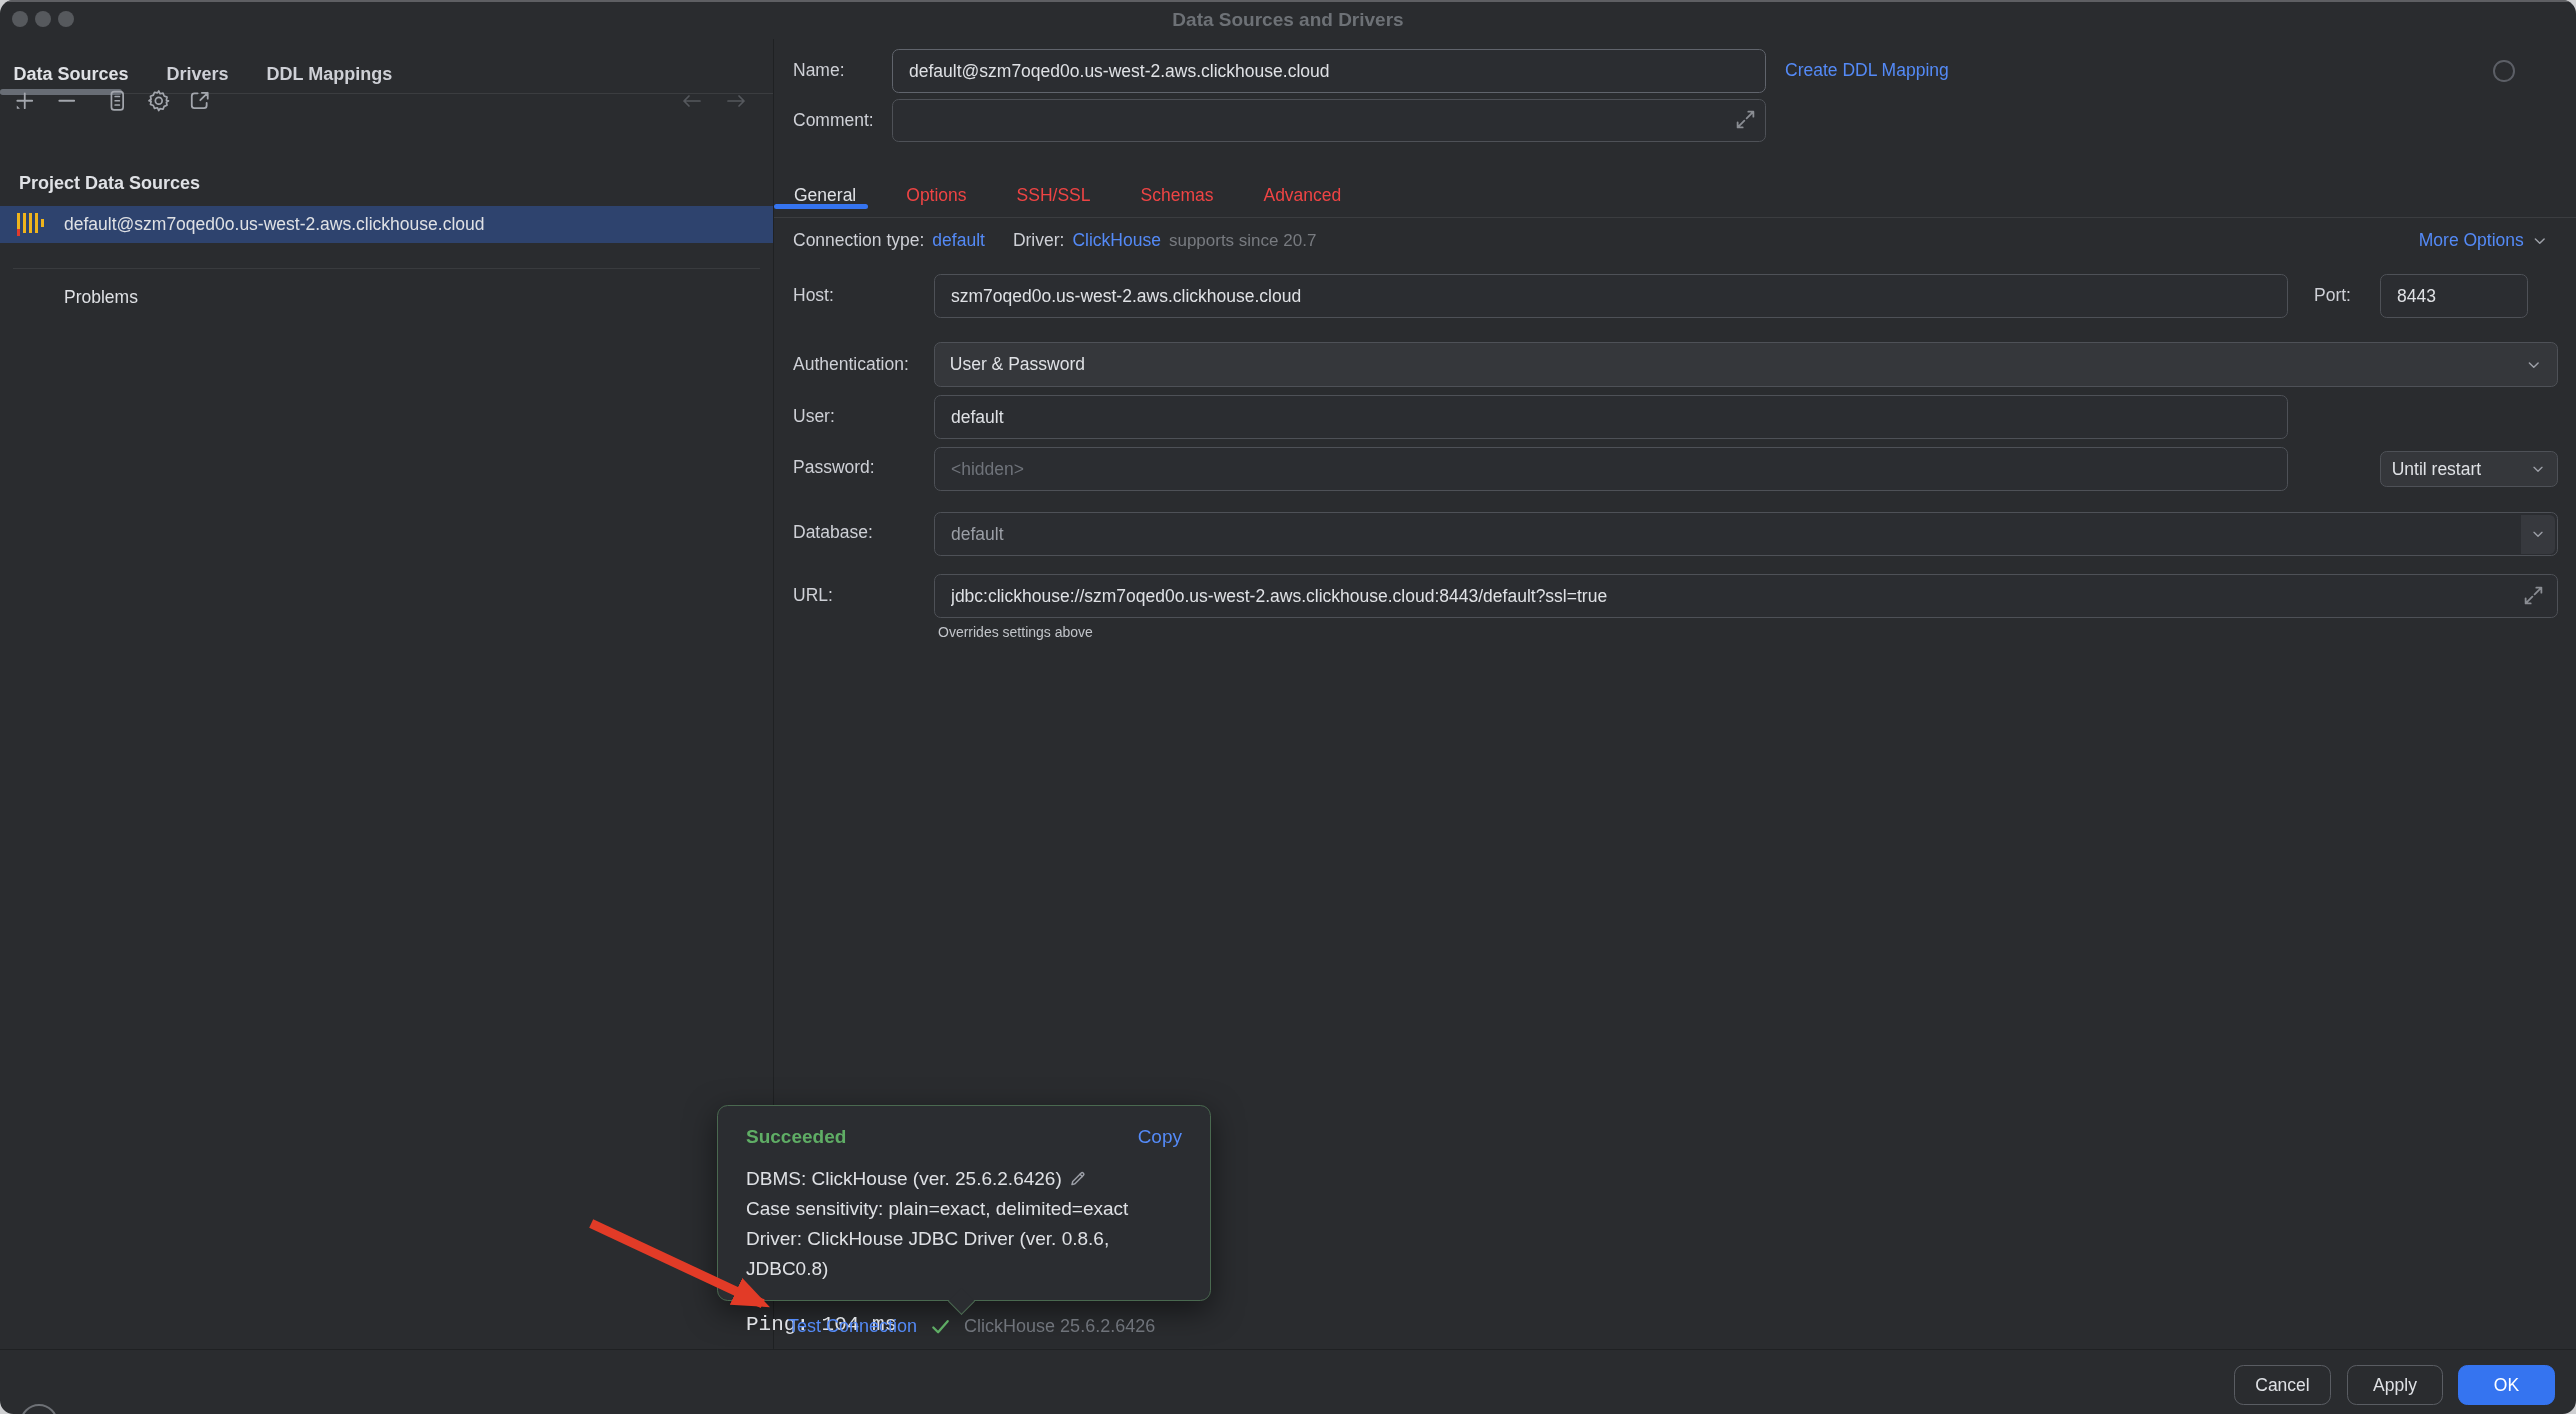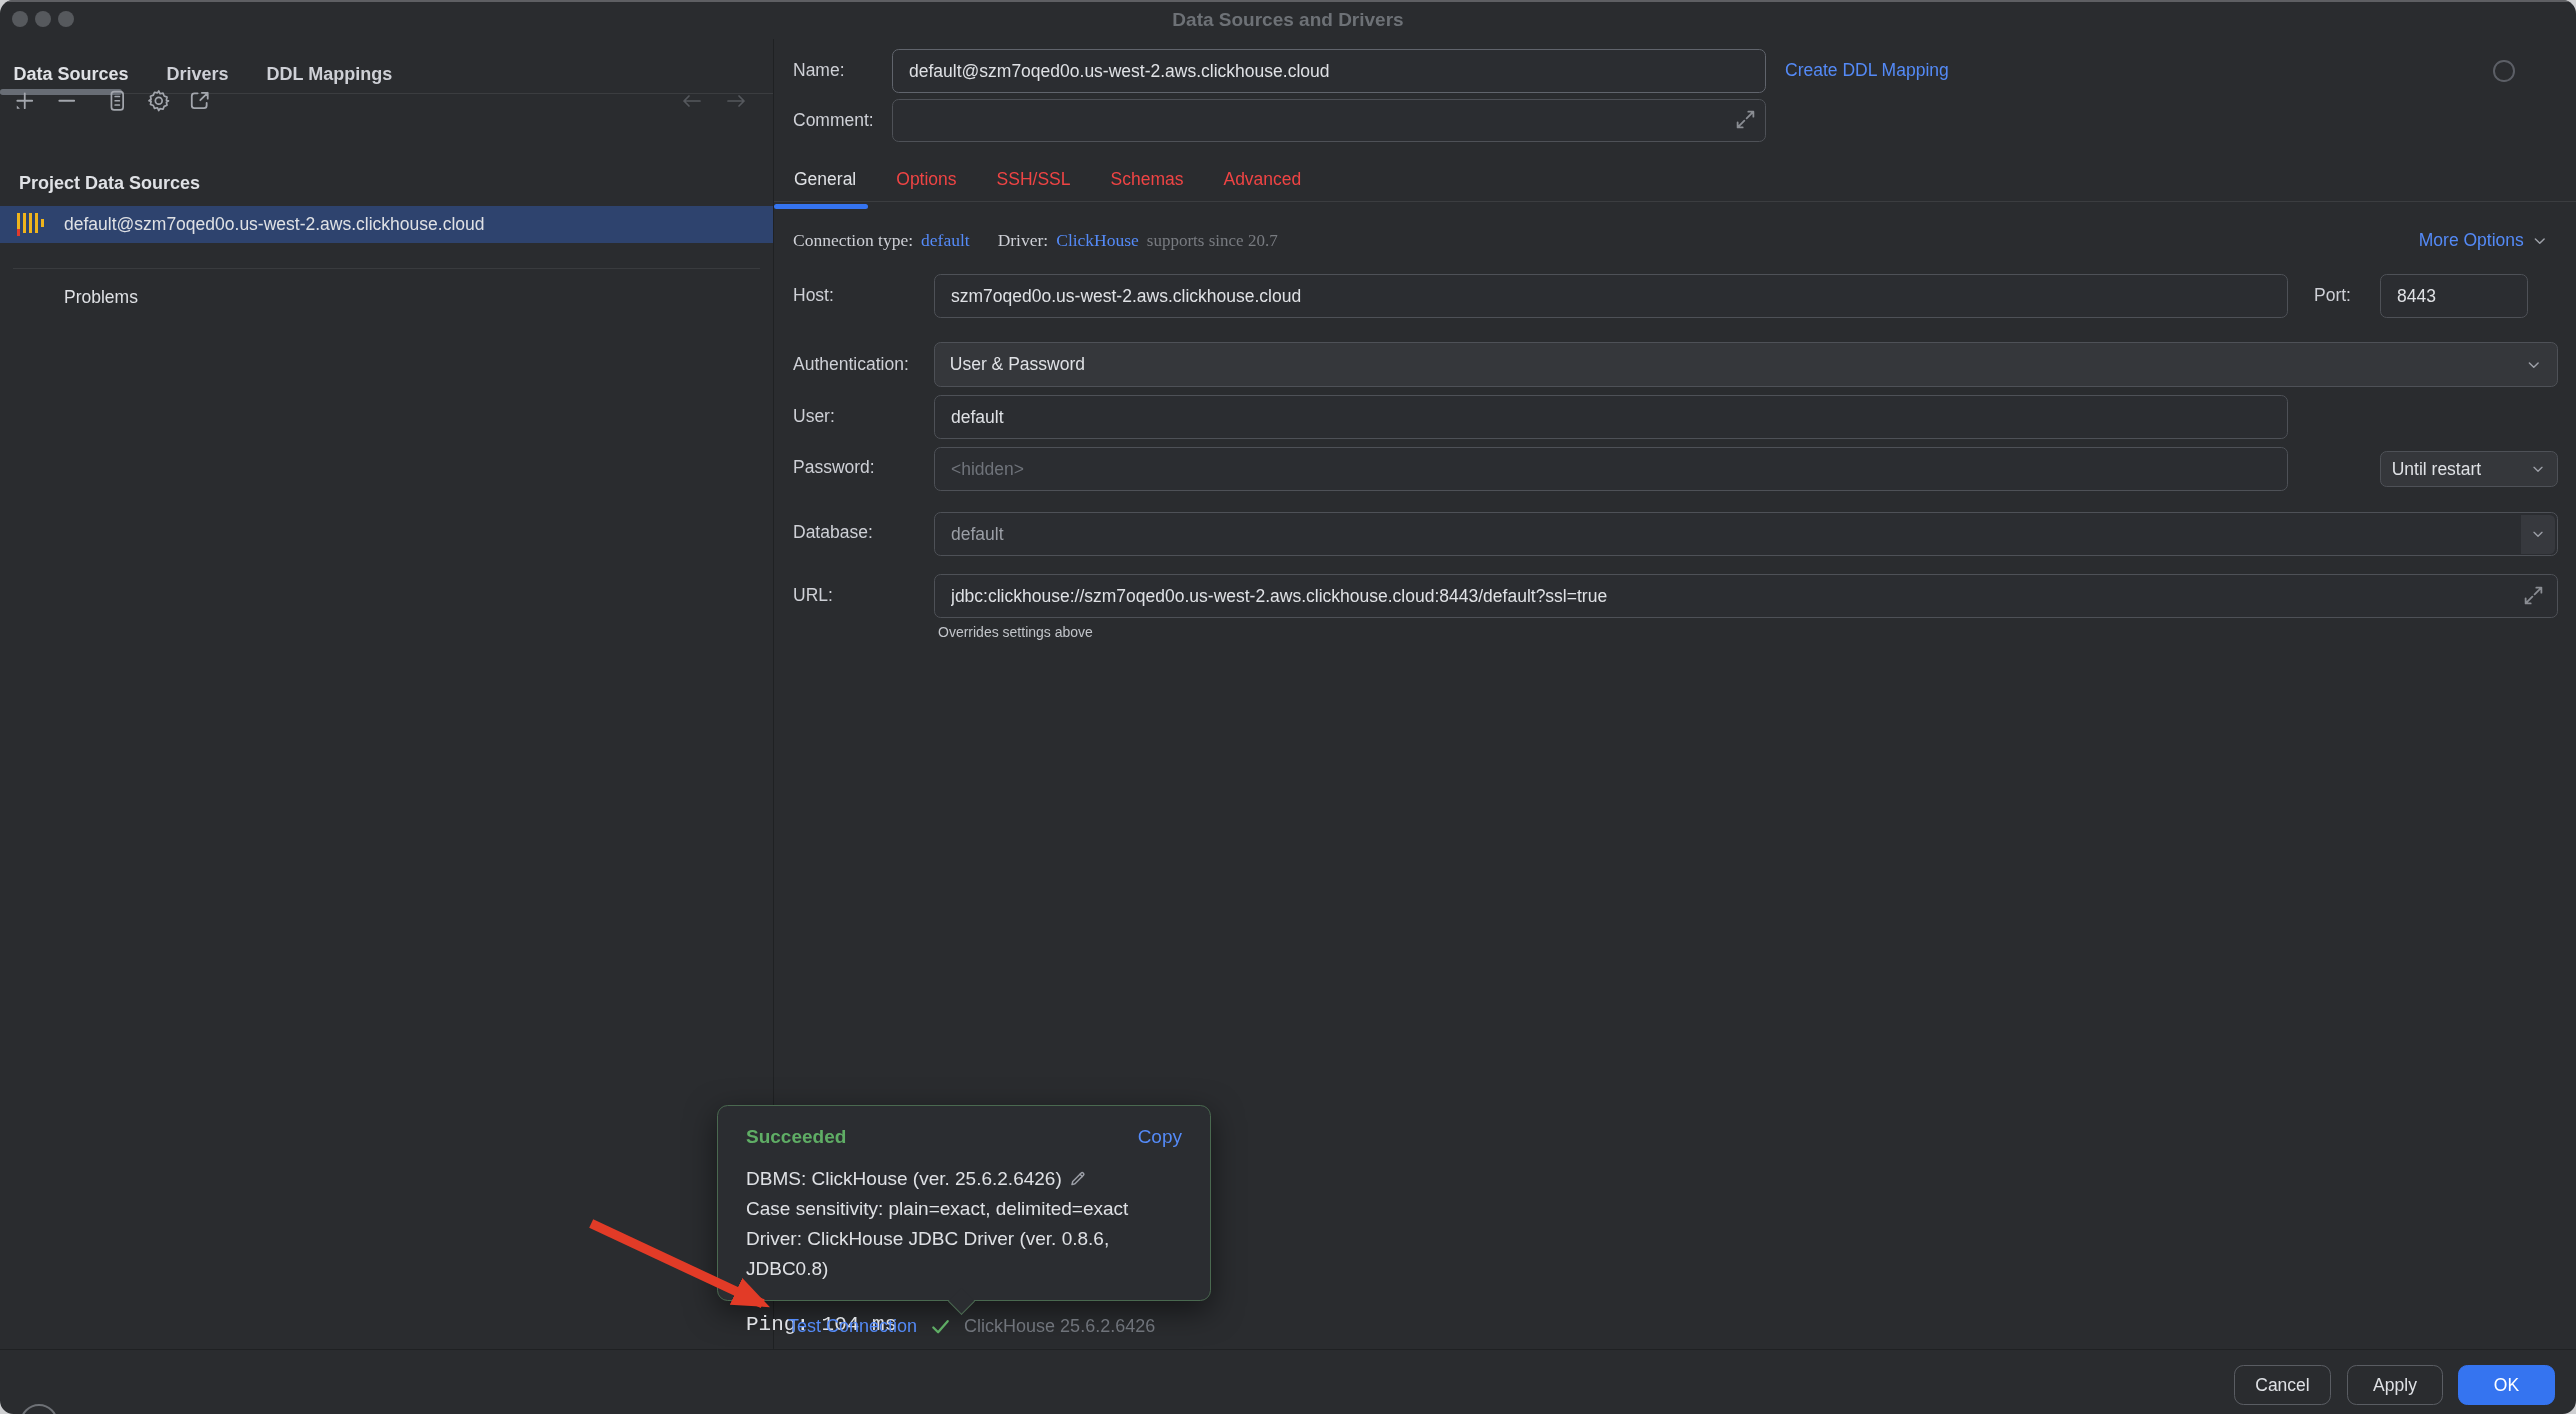--- a/index.html
+++ b/index.html
@@ -45,26 +45,26 @@
   .flabel{position:absolute;left:19px;color:var(--label);}
   .tinput{position:absolute;height:44px;background:var(--bg2);border:1.3px solid var(--input-border);
     border-radius:6.7px;color:var(--text);font-size:17.5px;font-family:"Liberation Sans",sans-serif;padding:0 16px;outline:none;}
   .tinput::placeholder{color:var(--muted2);}
   .combo{position:absolute;height:45px;background:var(--combo-bg);border:1.3px solid var(--input-border);
     border-radius:6.7px;display:flex;align-items:center;padding:0 14.8px;color:var(--text);}
   .combo .chev{margin-left:auto;color:#9da0a8;}
   .link{color:var(--link,#548af7);cursor:pointer;}
   .ring{position:absolute;width:21.5px;height:21.5px;border:2px solid #5c5f66;border-radius:50%;}
   .expand-icon{position:absolute;color:#8a8d93;}
-  .form-tabs{position:absolute;left:0;top:158px;width:100%;height:44px;display:flex;align-items:center;
-    padding-left:20px;gap:40px;border-bottom:1.3px solid var(--subtle);}
+  .form-tabs{position:absolute;left:0;top:174px;width:100%;height:44px;display:flex;align-items:center;
+    padding-left:20px;gap:50px;border-bottom:1.3px solid var(--subtle);}
   .form-tab{font-size:17.5px;color:#ef4444;}
   .form-tab.active{color:var(--text);}
   .form-underline{position:absolute;left:0;top:204px;width:94px;height:5.4px;background:var(--accent,#3574f0);border-radius:2.7px;}
-  .conn-row{position:absolute;left:19px;top:227px;height:27px;display:flex;align-items:center;gap:8px;font-size:17.5px;font-family:Liberation Serif, serif;}
+  .conn-row{position:absolute;left:19px;top:227px;height:27px;display:flex;align-items:center;gap:8px;font-size:17.5px;}
   .conn-note{color:var(--muted);font-size:17px;}
   .more-options{position:absolute;right:28px;top:227px;height:27px;display:flex;align-items:center;gap:6.7px;font-size:17.5px;}
   .url-note{position:absolute;left:164px;top:624px;font-size:14px;color:#c2c5ca;}
   .db-chev-btn{position:absolute;top:2.7px;right:2.7px;width:34px;height:39px;background:#37393e;border-radius:0 5.4px 5.4px 0;
     display:flex;align-items:center;justify-content:center;color:#9da0a8;}
   
   .popup{position:absolute;left:717px;top:1105px;width:494px;height:196px;background:var(--bg2);
     border:1.3px solid #4a6950;border-radius:10.7px;box-shadow:0 9.4px 31px rgba(0,0,0,.5);padding:20px 28px;}
   .popup-pointer{position:absolute;left:234px;bottom:-10.7px;width:19px;height:19px;background:var(--bg2);
     border-right:1.3px solid #4a6950;border-bottom:1.3px solid #4a6950;transform:rotate(45deg);}

